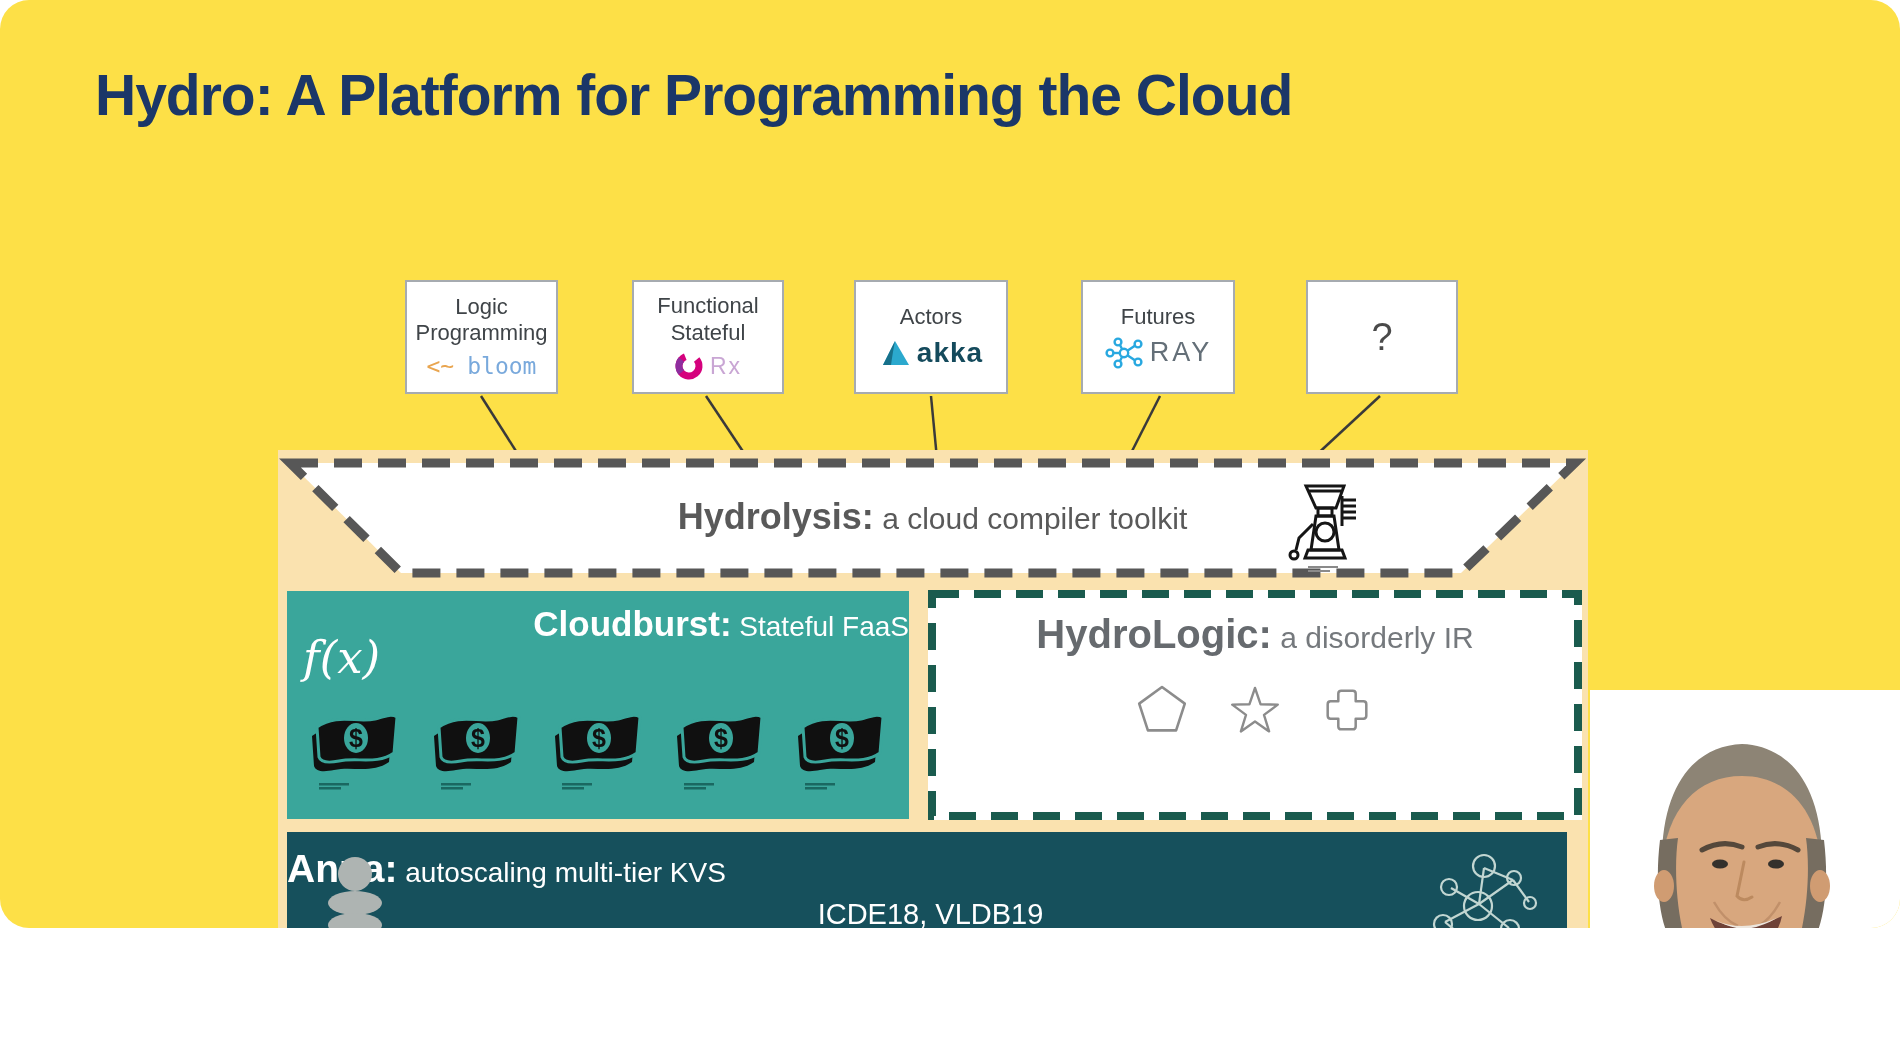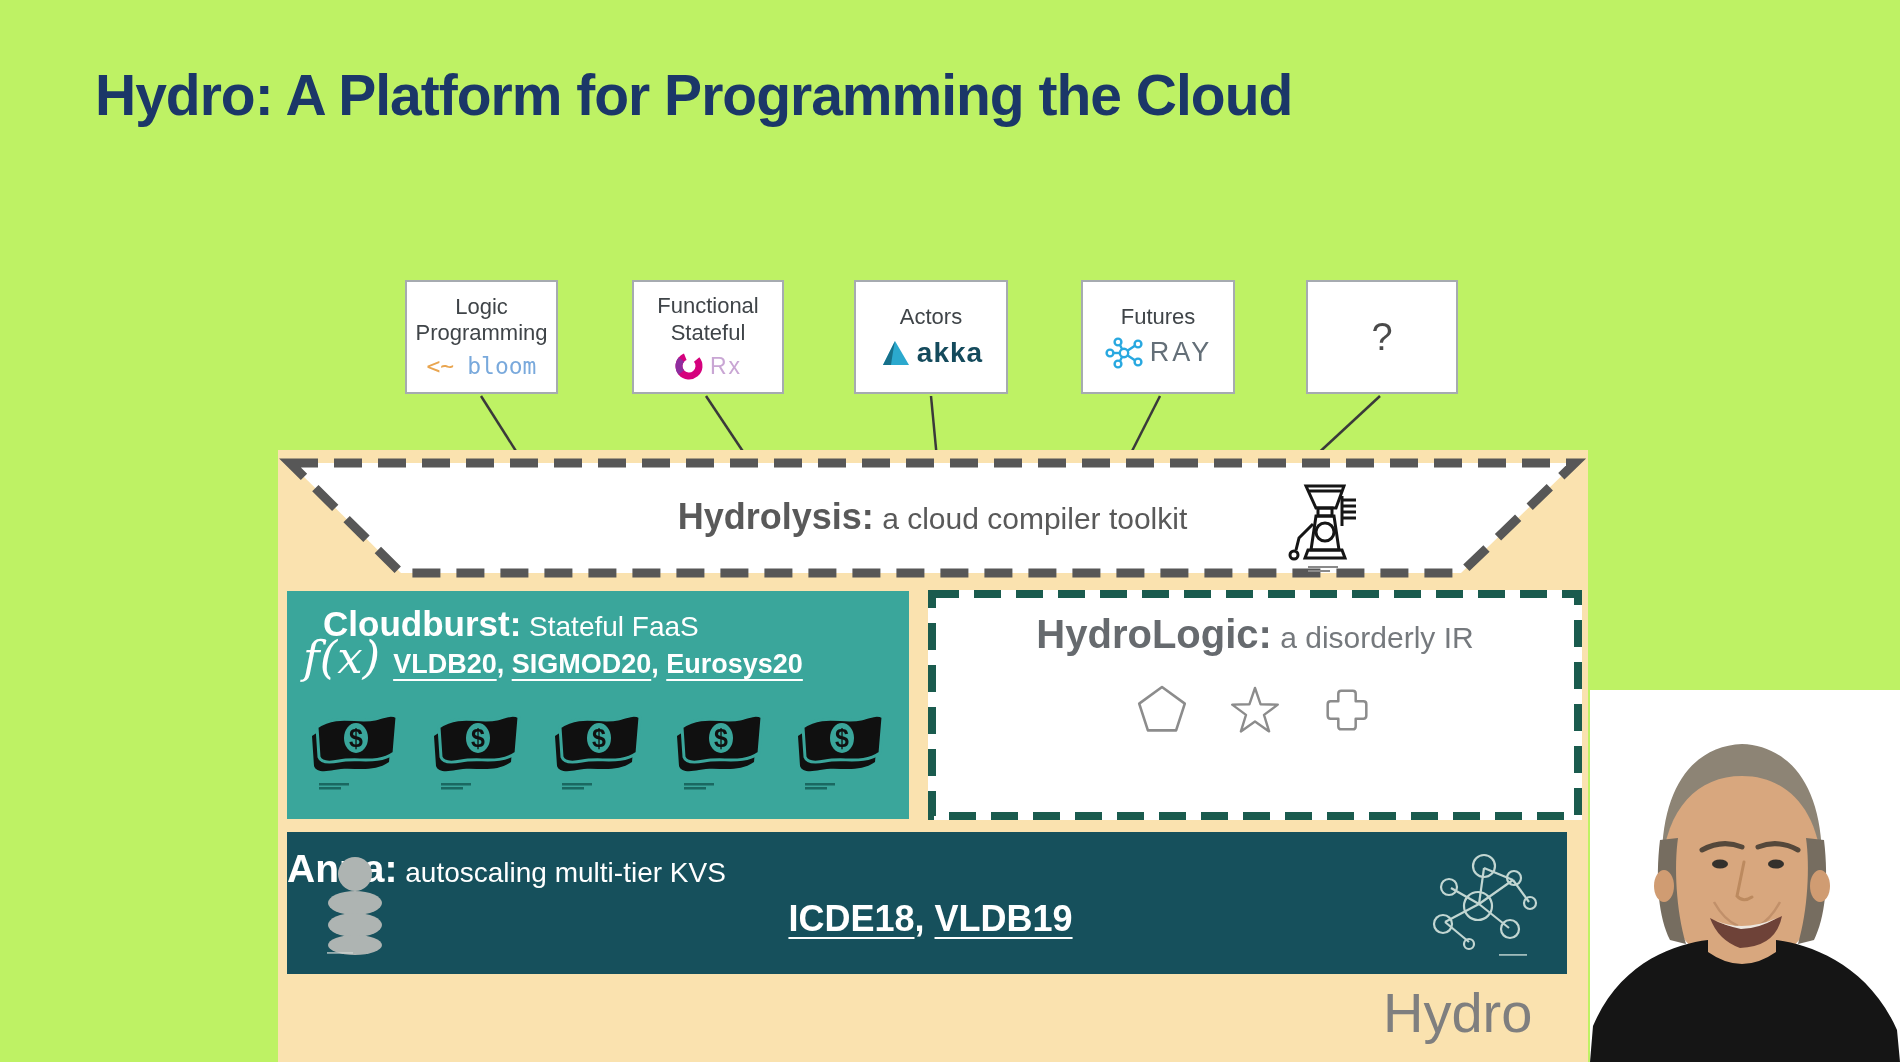--- a/index.html
+++ b/index.html
@@ -1,17 +1,17 @@
 <!DOCTYPE html>
 <html><head>
 <meta charset="utf-8">
 <style>
   html,body{margin:0;padding:0;background:#ffffff;}
-  .slide{position:relative;width:1900px;height:1062px;background:#bef264;overflow:hidden;
-         font-family:"Liberation Sans", sans-serif;}
+  .slide{position:relative;width:1900px;height:928px;background:#fde047;overflow:hidden;
+         font-family:"Liberation Sans", sans-serif;border-radius:29px;}
 
   .title{position:absolute;left:95px;top:62px;margin:0;font-size:57px;font-weight:bold;
          color:#1B3768;letter-spacing:-1px;white-space:nowrap;}
 
   
   .pbox{position:absolute;top:280px;height:114px;background:#fff;border:2px solid #A6ABB0;
         box-sizing:border-box;display:flex;flex-direction:column;align-items:center;
         justify-content:center;color:#3F4448;font-size:22px;line-height:1.22;text-align:center;}
   #pbox-logic{left:405px;width:153px;}
   #pbox-reactive{left:632px;width:152px;}
@@ -34,21 +34,21 @@
 
   .trap-svg{position:absolute;left:0;top:0;pointer-events:none;}
   .hydrolysis{position:absolute;left:290px;top:496px;width:1285px;text-align:center;
               color:#595959;white-space:nowrap;}
   .hydrolysis .h-name{font-size:36px;font-weight:bold;}
   .hydrolysis .h-desc{font-size:30px;}
   .grinder{position:absolute;left:1284px;top:478px;}
 
   
   .cloudburst{position:absolute;left:287px;top:591px;width:622px;height:228px;background:#3AA69B;color:#fff;}
-  .cb-title{margin-top:13px;text-align:left;white-space:nowrap;margin-left:36px;}
+  .cb-title{margin-top:13px;text-align:right;white-space:nowrap;margin-left:36px;}
   .cb-name{font-size:35px;font-weight:bold;}
   .cb-desc{font-size:28px;}
   .cb-fx{position:absolute;left:16px;top:40px;font-family:"DejaVu Serif", serif;
          font-style:italic;font-size:45px;}
   .cb-papers{text-align:center;margin-top:5px;font-size:27px;font-weight:bold;white-space:nowrap;}
   .paper{text-decoration:underline;text-underline-offset:6px;text-decoration-thickness:2px;}
   .money-row{position:absolute;left:20px;right:20px;top:116px;display:flex;justify-content:space-between;}
 
   
   .hydrologic{position:absolute;left:928px;top:590px;width:654px;height:230px;background:#fff;box-sizing:border-box;}
@@ -56,21 +56,21 @@
   .hl-title{position:relative;text-align:center;margin-top:22px;white-space:nowrap;}
   .hl-name{font-size:40px;font-weight:bold;color:#666a6e;}
   .hl-desc{font-size:30px;color:#75797d;}
   .hl-shapes{position:relative;display:flex;justify-content:center;gap:38px;margin-top:26px;}
 
   
   .anna{position:absolute;left:287px;top:832px;width:1280px;height:142px;background:#16505C;color:#fff;}
   .anna-title{text-align:left;margin-top:15px;white-space:nowrap;}
   .anna-name{font-size:39px;font-weight:bold;}
   .anna-desc{font-size:28px;}
-  .anna-papers{text-align:center;margin-top:7px;font-size:36px;font-weight:bold;padding-left:7px;}
+  .anna-papers{text-align:center;margin-top:7px;font-size:29px;font-weight:normal;padding-left:7px;}
   .db-icon{position:absolute;left:32px;top:24px;}
   .net-icon{position:absolute;right:26px;top:16px;}
 
   .hydro-label{position:absolute;left:1383px;top:980px;font-size:56px;font-weight:normal;color:#7F7F7F;}
 
   .webcam{position:absolute;left:1590px;top:690px;}
 </style>
 </head>
 <body>
 
@@ -176,23 +176,20 @@
     </g>
     <rect x="24" y="88" width="30" height="2" fill="#8a8a8a"></rect>
     <rect x="24" y="92" width="22" height="2" fill="#8a8a8a"></rect>
   </svg>
 
   <div class="cloudburst">
     <div class="cb-title">
       <span class="cb-name">Cloudburst:</span><span class="cb-desc"> Stateful FaaS</span>
     </div>
     <div class="cb-fx">f(x)</div>
-    <div class="cb-papers">
-      <span class="paper">VLDB20</span><span>, </span><span class="paper">SIGMOD20</span><span>, </span><span class="paper">Eurosys20</span>
-    </div>
     <div class="money-row">
     <svg width="96" height="86" viewBox="0 0 96 86">
       <path d="M10,20 C30,6 50,16 68,12 C76,10 84,6 90,10 L87,46 C70,58 50,50 32,54 C22,56 14,56 12,50 Z" fill="#101010" transform="translate(-5,9)"></path>
       <path d="M10,20 C30,6 50,16 68,12 C76,10 84,6 90,10 L87,46 C70,58 50,50 32,54 C22,56 14,56 12,50 Z" fill="#101010" stroke="#3AA69B" stroke-width="3"></path>
       <ellipse cx="49" cy="31" rx="12" ry="15" fill="#3AA69B"></ellipse>
       <text x="49" y="40" text-anchor="middle" font-family="Liberation Sans, sans-serif" font-size="25" font-weight="bold" fill="#101010">$</text>
       <rect x="12" y="76" width="30" height="2.5" fill="#0D4F48" opacity="0.7"></rect>
       <rect x="12" y="80" width="22" height="2.5" fill="#0D4F48" opacity="0.7"></rect>
     </svg>
 

